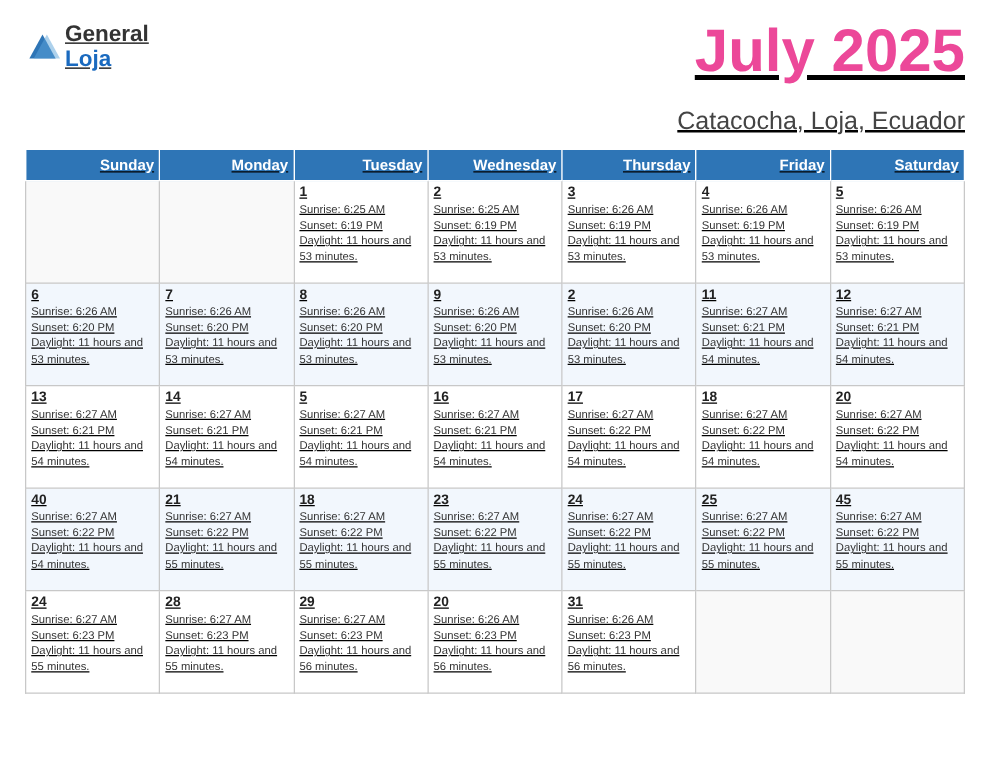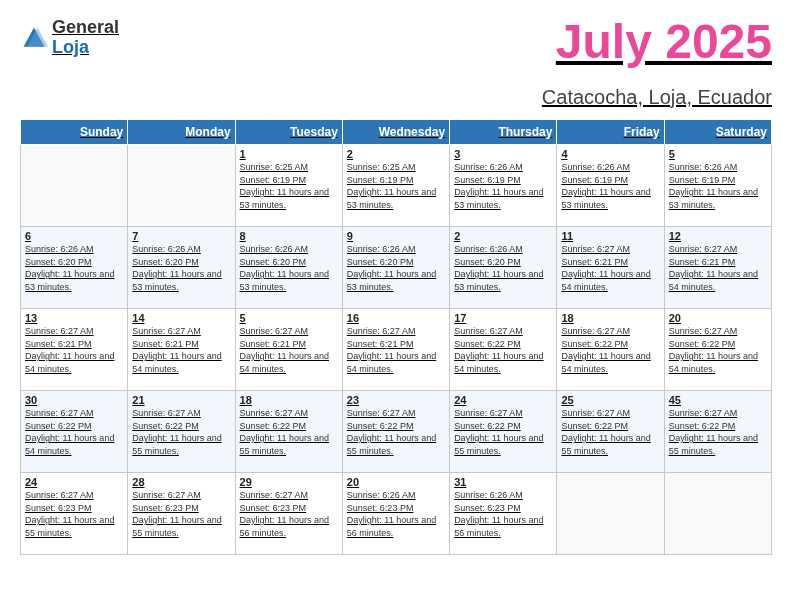--- a/index.html
+++ b/index.html
@@ -247,21 +247,21 @@
           </td>
           <td>
             <span class="day-num">20</span>
             <div class="day-info" style="white-space: pre-line;">Sunrise: 6:27 AM
 Sunset: 6:22 PM
 Daylight: 11 hours and 54 minutes.</div>
           </td>
         </tr>
         <tr>
           <td>
-            <span class="day-num">30</span>
+            <span class="day-num">40</span>
             <div class="day-info" style="white-space: pre-line;">Sunrise: 6:27 AM
 Sunset: 6:22 PM
 Daylight: 11 hours and 54 minutes.</div>
           </td>
           <td>
             <span class="day-num">21</span>
             <div class="day-info" style="white-space: pre-line;">Sunrise: 6:27 AM
 Sunset: 6:22 PM
 Daylight: 11 hours and 55 minutes.</div>
           </td>

